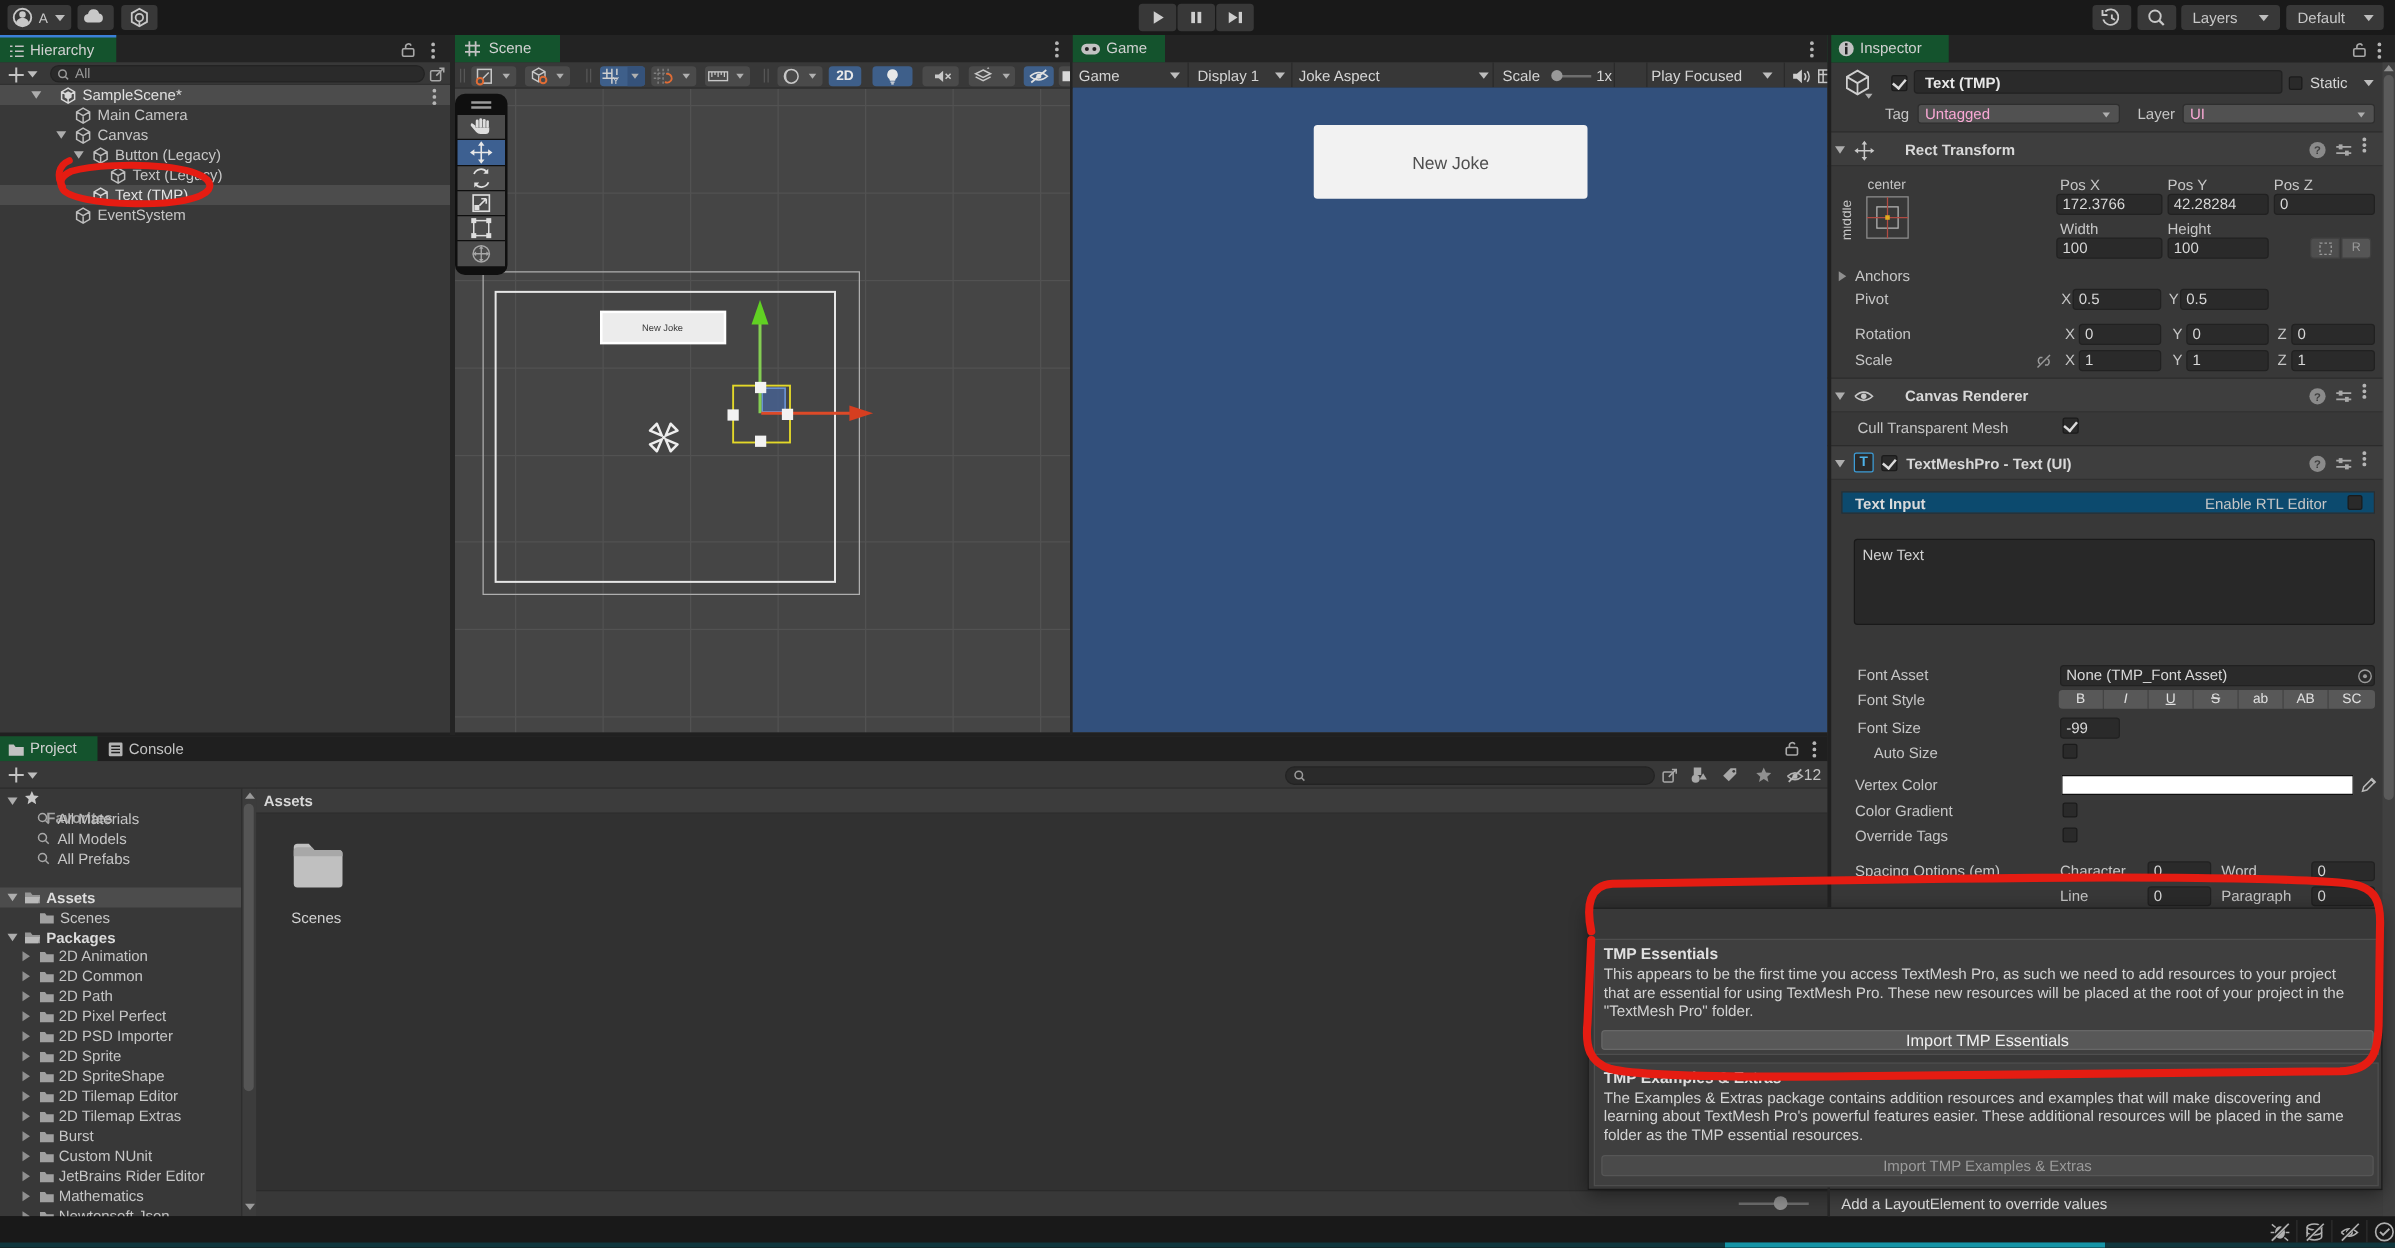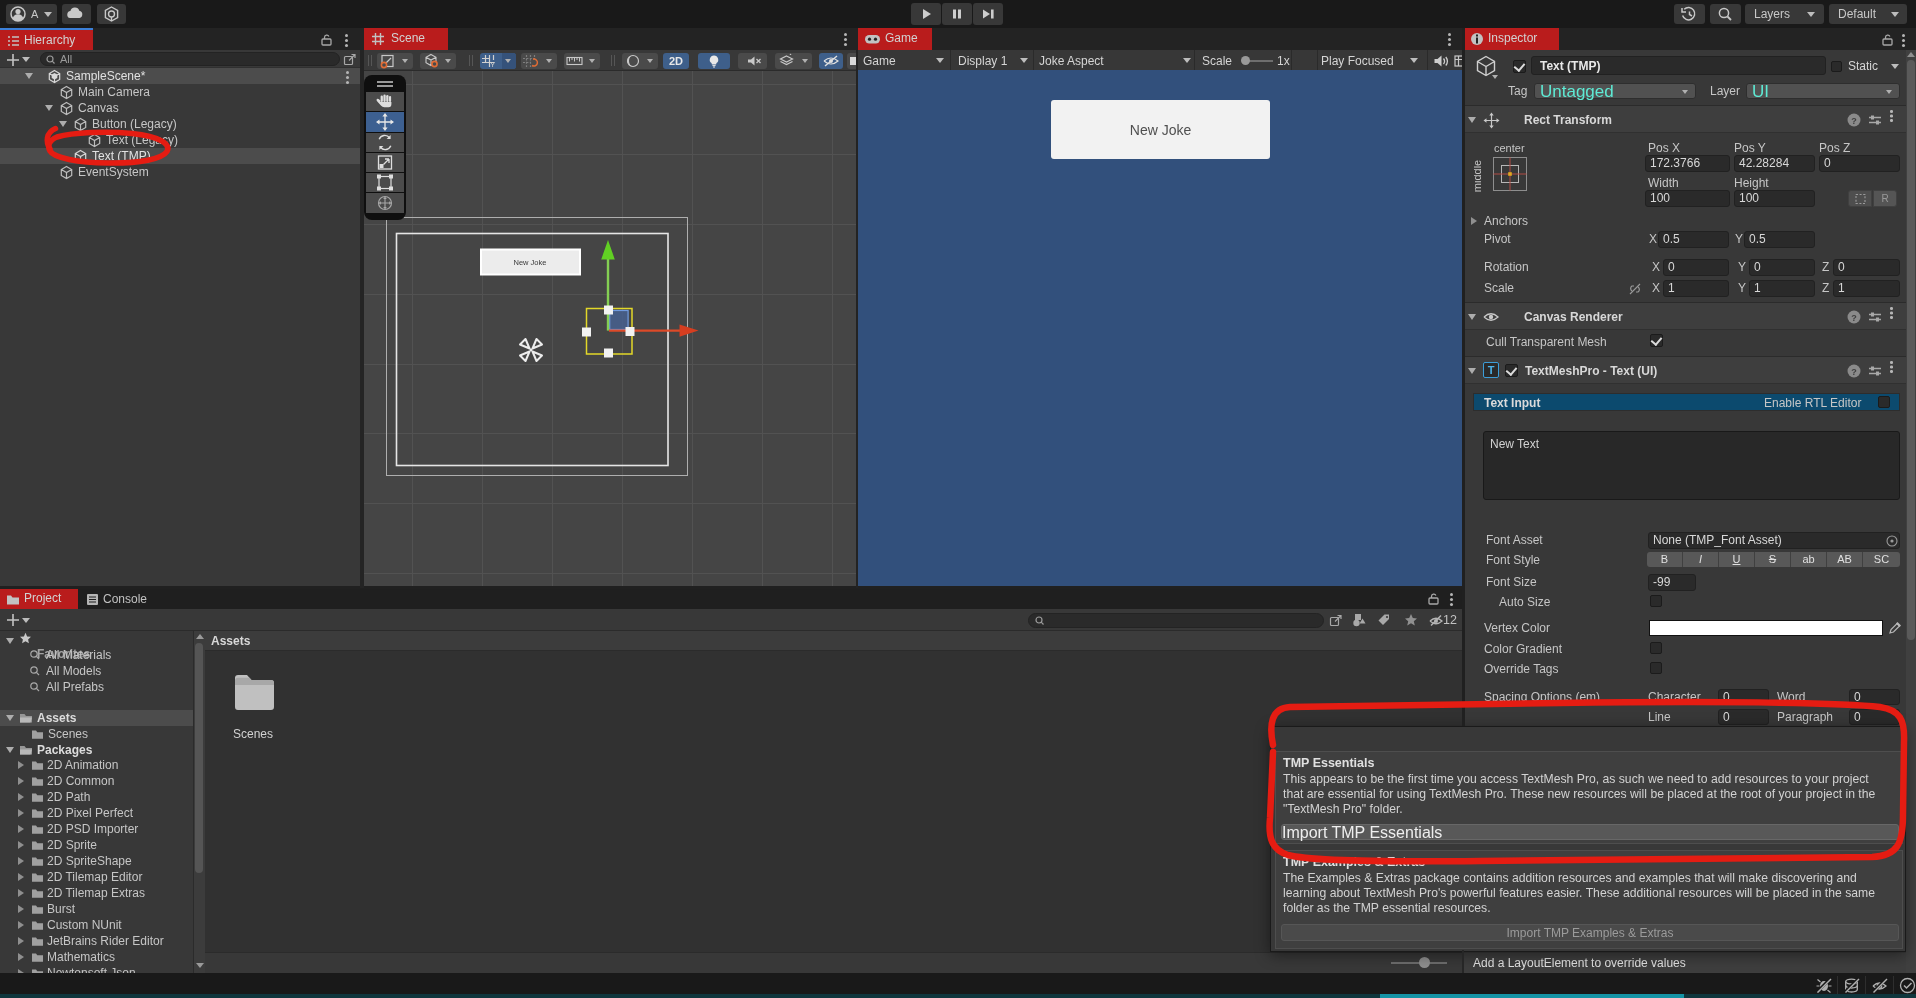--- a/index.html
+++ b/index.html
@@ -2,31 +2,31 @@
 <html><head>
 <meta charset="utf-8">
 <style>
 *{margin:0;padding:0;box-sizing:border-box}
 html,body{width:1916px;height:998px;overflow:hidden;background:#191919}
 body{font-family:"Liberation Sans",sans-serif;-webkit-font-smoothing:antialiased}
 .abs{position:absolute}
 #page{position:absolute;left:0;top:0;width:1916px;height:998px}
 .lbl{position:absolute;color:#c6c6c6;font-size:12px;line-height:16px;white-space:nowrap}
 .fld{position:absolute;background:#2a2a2a;border:1px solid #212121;border-radius:3px;color:#d8d8d8;font-size:12px;line-height:15px;padding:0 4px;white-space:nowrap;overflow:hidden}
-.dd{position:absolute;background:#515151;border:1px solid #2e2e2e;border-radius:3px;color:#5eead4;font-size:17px;line-height:15px;padding:0 5px;white-space:nowrap}
+.dd{position:absolute;background:#515151;border:1px solid #2e2e2e;border-radius:3px;color:#f9a8d4;font-size:12px;line-height:15px;padding:0 5px;white-space:nowrap}
 .car{position:absolute;width:0;height:0;border-left:4px solid transparent;border-right:4px solid transparent;border-top:5px solid #bdbdbd}
 .carS{position:absolute;width:0;height:0;border-left:3.5px solid transparent;border-right:3.5px solid transparent;border-top:4.5px solid #b0b0b0}
 .fold{position:absolute;width:0;height:0;border-left:4.5px solid transparent;border-right:4.5px solid transparent;border-top:6px solid #adadad}
 .foldR{position:absolute;width:0;height:0;border-top:4.5px solid transparent;border-bottom:4.5px solid transparent;border-left:6px solid #8f8f8f}
 .chk{position:absolute;width:13px;height:13px;background:#2a2a2a;border:1px solid #1b1b1b;border-radius:2px}
 .chk.on::after{content:"";position:absolute;left:2px;top:0px;width:5px;height:8px;border:solid #dcdcdc;border-width:0 2px 2px 0;transform:rotate(40deg)}
 .dots{position:absolute;width:3px;height:3px;background:#b5b5b5;border-radius:50%;box-shadow:0 5px 0 #b5b5b5,0 10px 0 #b5b5b5}
 .vsep{position:absolute;width:1px;background:#2a2a2a}
 .tbtn{position:absolute;background:#383838;border-radius:3px}
-.tab{position:absolute;background:#b91c1c;color:#d2d2d2;font-size:12px}
+.tab{position:absolute;background:#14532d;color:#d2d2d2;font-size:12px}
 .shdr{position:absolute;left:0;width:454px;height:28px;background:#3e3e3e;border-top:1px solid #2b2b2b;border-bottom:1px solid #303030}
 .bold{font-weight:bold}
 .seg{position:absolute;background:#585858;color:#e0e0e0;font-size:11px;text-align:center;border-right:1px solid #404040}
 </style>
 </head>
 <body>
 <div id="page">
 
 <div class="abs" style="left:0;top:0;width:1916px;height:28px;background:#191919"></div>
 <div class="tbtn" style="left:6px;top:4px;width:51px;height:20px">
@@ -766,21 +766,21 @@
 <span class="lbl" style="left:233px;top:726px;color:#d2d2d2">Scenes</span>
 
 <div class="abs" style="left:205px;top:952px;width:1257px;height:21px;background:#383838;border-top:1px solid #2b2b2b"></div>
 <div class="abs" style="left:1391px;top:962px;width:56px;height:2px;background:#6e6e6e"></div>
 <div class="abs" style="left:1419px;top:957px;width:11px;height:11px;border-radius:50%;background:#8f8f8f"></div>
 
 <div class="abs" style="left:1270px;top:726px;width:636px;height:226px;background:#383838;border:1px solid #1a1a1a;box-shadow:0 3px 14px rgba(0,0,0,0.45)">
  <div class="abs" style="left:4px;top:24px;width:628px;height:93px;background:#3f3f3f;border:1px solid #4e4e4e">
   <span class="lbl bold" style="left:7px;top:3px;color:#e0e0e0;font-size:12.5px">TMP Essentials</span>
   <div style="position:absolute;left:7px;top:20px;width:612px;color:#d2d2d2;font-size:12.2px;line-height:14.8px;font-family:'Liberation Sans',sans-serif">This appears to be the first time you access TextMesh Pro, as such we need to add resources to your project<br>that are essential for using TextMesh Pro. These new resources will be placed at the root of your project in the<br>"TextMesh Pro" folder.</div>
-  <div class="abs" style="left:5px;top:72px;width:618px;height:16px;background:#585858;border:1px solid #676767;border-radius:3px;color:#eee;font-size:16px;line-height:15px">Import TMP Essentials</div>
+  <div class="abs" style="left:5px;top:72px;width:618px;height:16px;background:#585858;border:1px solid #676767;border-radius:3px;color:#eee;font-size:13px;text-align:center;line-height:15px">Import TMP Essentials</div>
  </div>
  <div class="abs" style="left:4px;top:123px;width:628px;height:99px;background:#3f3f3f;border:1px solid #4e4e4e">
   <span class="lbl bold" style="left:7px;top:3px;color:#e0e0e0;font-size:12.5px">TMP Examples &amp; Extras</span>
   <div style="position:absolute;left:7px;top:20px;width:612px;color:#d2d2d2;font-size:12.2px;line-height:14.8px;font-family:'Liberation Sans',sans-serif">The Examples &amp; Extras package contains addition resources and examples that will make discovering and<br>learning about TextMesh Pro's powerful features easier. These additional resources will be placed in the same<br>folder as the TMP essential resources.</div>
   <div class="abs" style="left:5px;top:73px;width:618px;height:17px;background:#4a4a4a;border:1px solid #565656;border-radius:3px;color:#9b9b9b;font-size:12px;text-align:center;line-height:16px">Import TMP Examples &amp; Extras</div>
  </div>
 </div>
 
 <div class="abs" style="left:0;top:973px;width:1916px;height:25px;background:#191919">
  <div class="vsep" style="left:1837px;top:3px;height:18px;background:#2e2e2e"></div>

